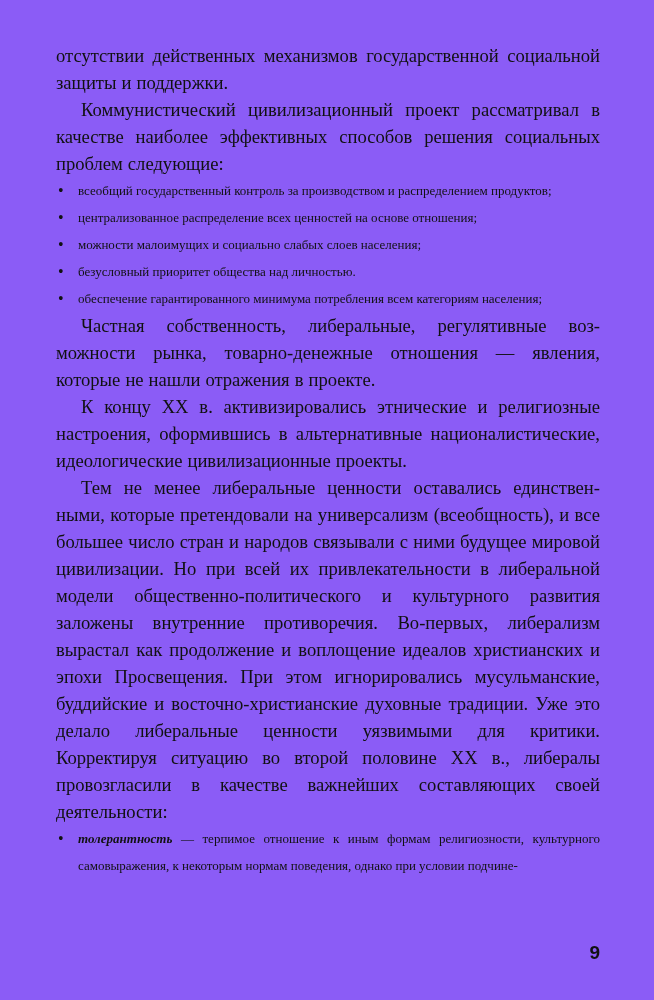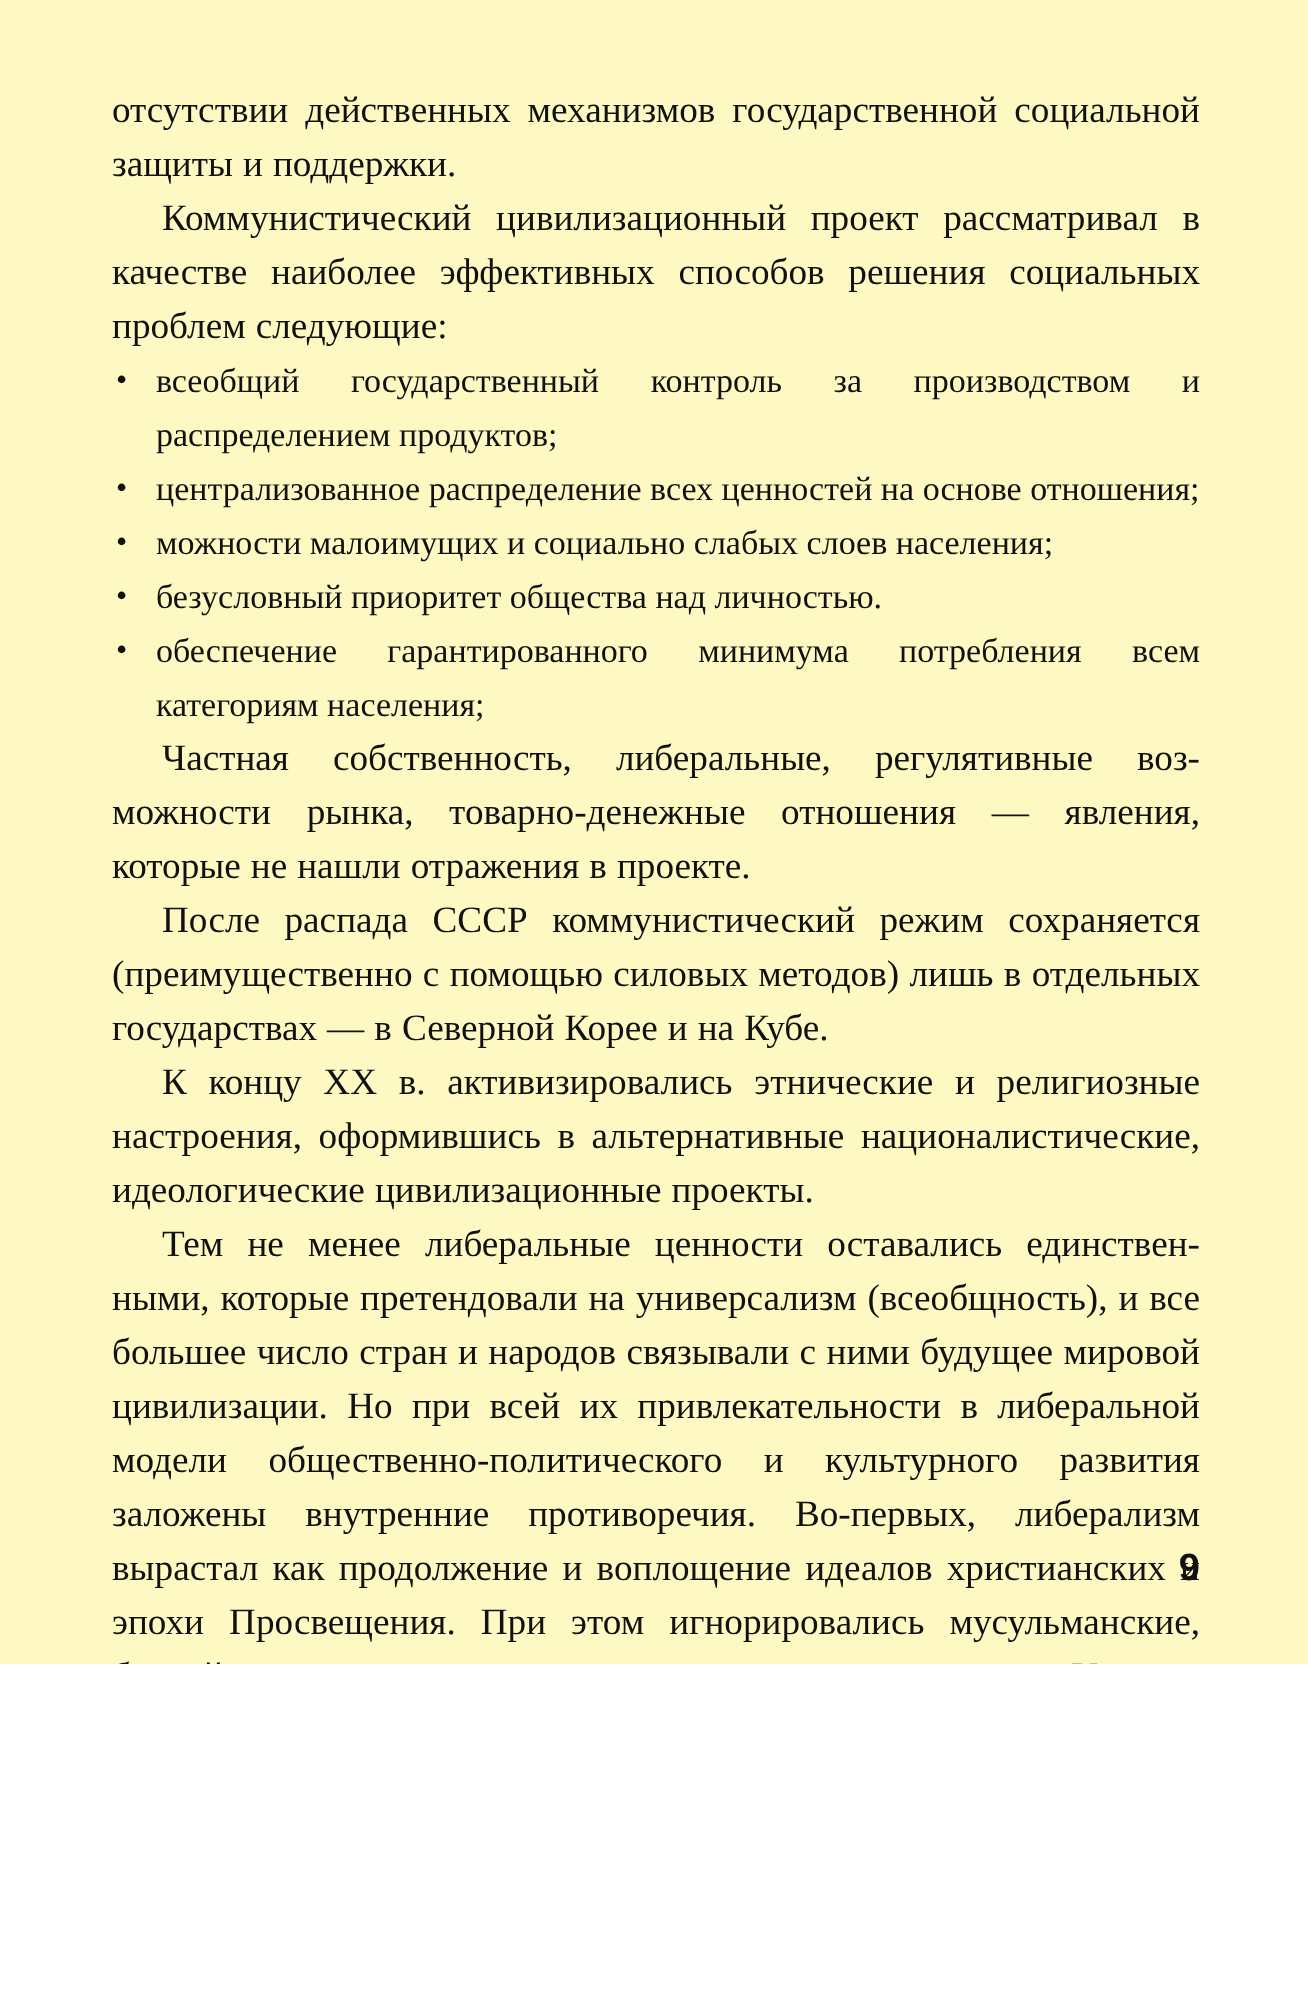--- a/index.html
+++ b/index.html
@@ -3,22 +3,22 @@
 <meta charset="utf-8">
 <style>
   html, body {
     margin: 0;
     padding: 0;
     background: #ffffff;
   }
   .page {
     position: relative;
     width: 654px;
-    height: 832px;
-    background: #fef9c3;
+    height: 1000px;
+    background: #8b5cf6;
     overflow: hidden;
     font-family: "Liberation Serif", "DejaVu Serif", serif;
     color: #111111;
   }
   .text-column {
     position: absolute;
     left: 56px;
     top: 42px;
     width: 544px;
   }
@@ -39,21 +39,21 @@
   }
   ul.bullets {
     margin: 0;
     padding: 0;
     list-style: none;
   }
   ul.bullets li {
     position: relative;
     margin: 0;
     padding: 0 0 0 22px;
-    font-size: 17px;
+    font-size: 13px;
     line-height: 27px;
     text-align: justify;
     text-justify: inter-word;
   }
   ul.bullets li::before {
     content: "\2022";
     position: absolute;
     left: 2px;
     top: 0;
     font-size: 16px;
@@ -87,21 +87,20 @@
     <ul class="bullets">
       <li>всеобщий государственный контроль за производством и распределением продуктов;</li>
       <li>централизованное распределение всех ценностей на осно­ве отношения;</li>
       <li>можности малоимущих и социально слабых слоев населе­ния;</li>
       <li>безусловный приоритет общества над личностью.</li>
       <li>обеспечение гарантированного минимума потребления всем категориям населения;</li>
     </ul>
 
     <p class="para">Частная собственность, либеральные, регулятивные воз­можности рынка, товарно-денежные отношения — явления, которые не нашли отражения в проекте.</p>
 
-    <p class="para">После распада СССР коммунистический режим сохраня­ется (преимущественно с помощью силовых методов) лишь в отдельных государствах — в Северной Корее и на Кубе.</p>
 
     <p class="para">К концу XX в. активизировались этнические и религиоз­ные настроения, оформившись в альтернативные национа­листические, идеологические цивилизационные проекты.</p>
 
     <p class="para">Тем не менее либеральные ценности оставались единствен­ными, которые претендовали на универсализм (всеобщность), и все большее число стран и народов связывали с ними буду­щее мировой цивилизации. Но при всей их привлекатель­ности в либеральной модели общественно-политического и культурного развития заложены внутренние противоречия. Во-первых, либерализм вырастал как продолжение и вопло­щение идеалов христианских и эпохи Просвещения. При этом игнорировались мусульманские, буддийские и восточ­но-христианские духовные традиции. Уже это делало либе­ральные ценности уязвимыми для критики. Корректируя си­туацию во второй половине XX в., либералы провозгласили в качестве важнейших составляющих своей деятельности:</p>
 
     <ul class="bullets">
       <li><span class="term">толерантность</span><span> — терпимое отношение к иным фор­мам религиозности, культурного самовыражения, к неко­торым нормам поведения, однако при условии подчине-</span></li>
     </ul>
 
   </div>

